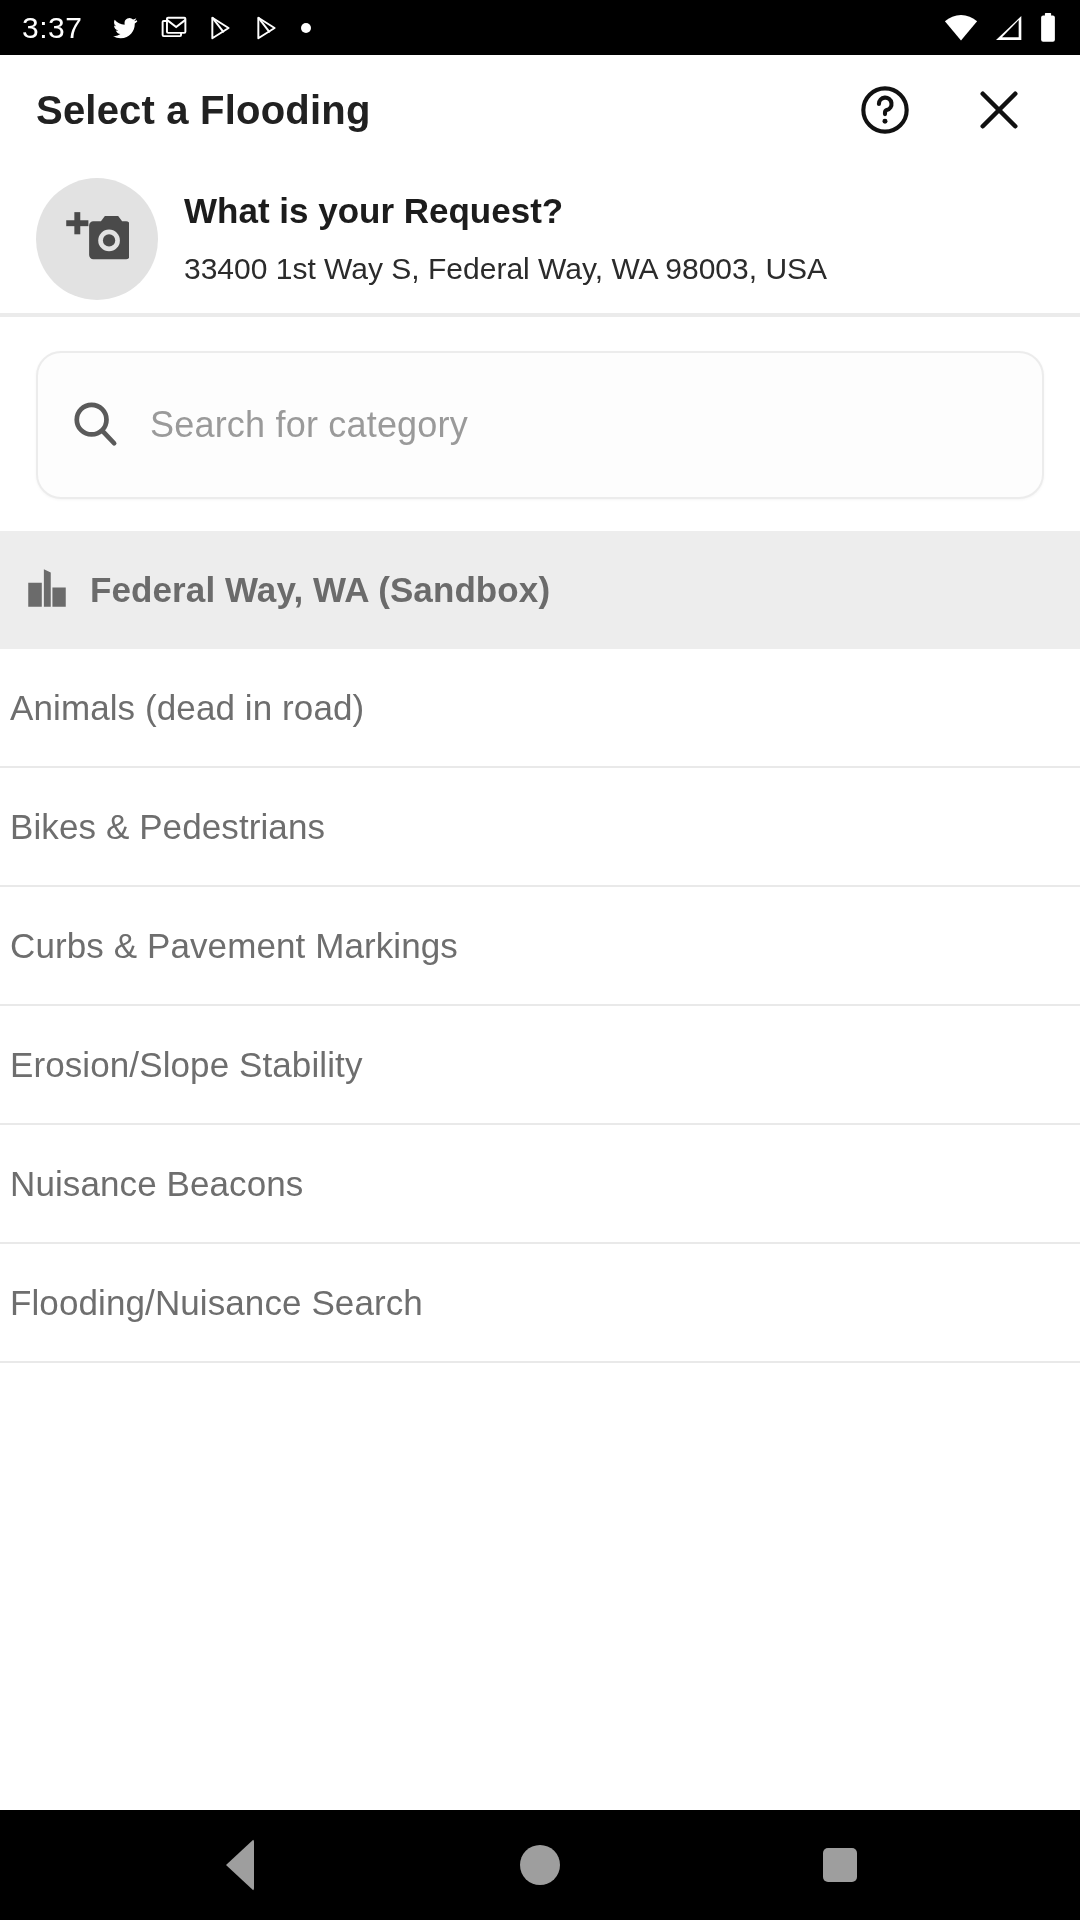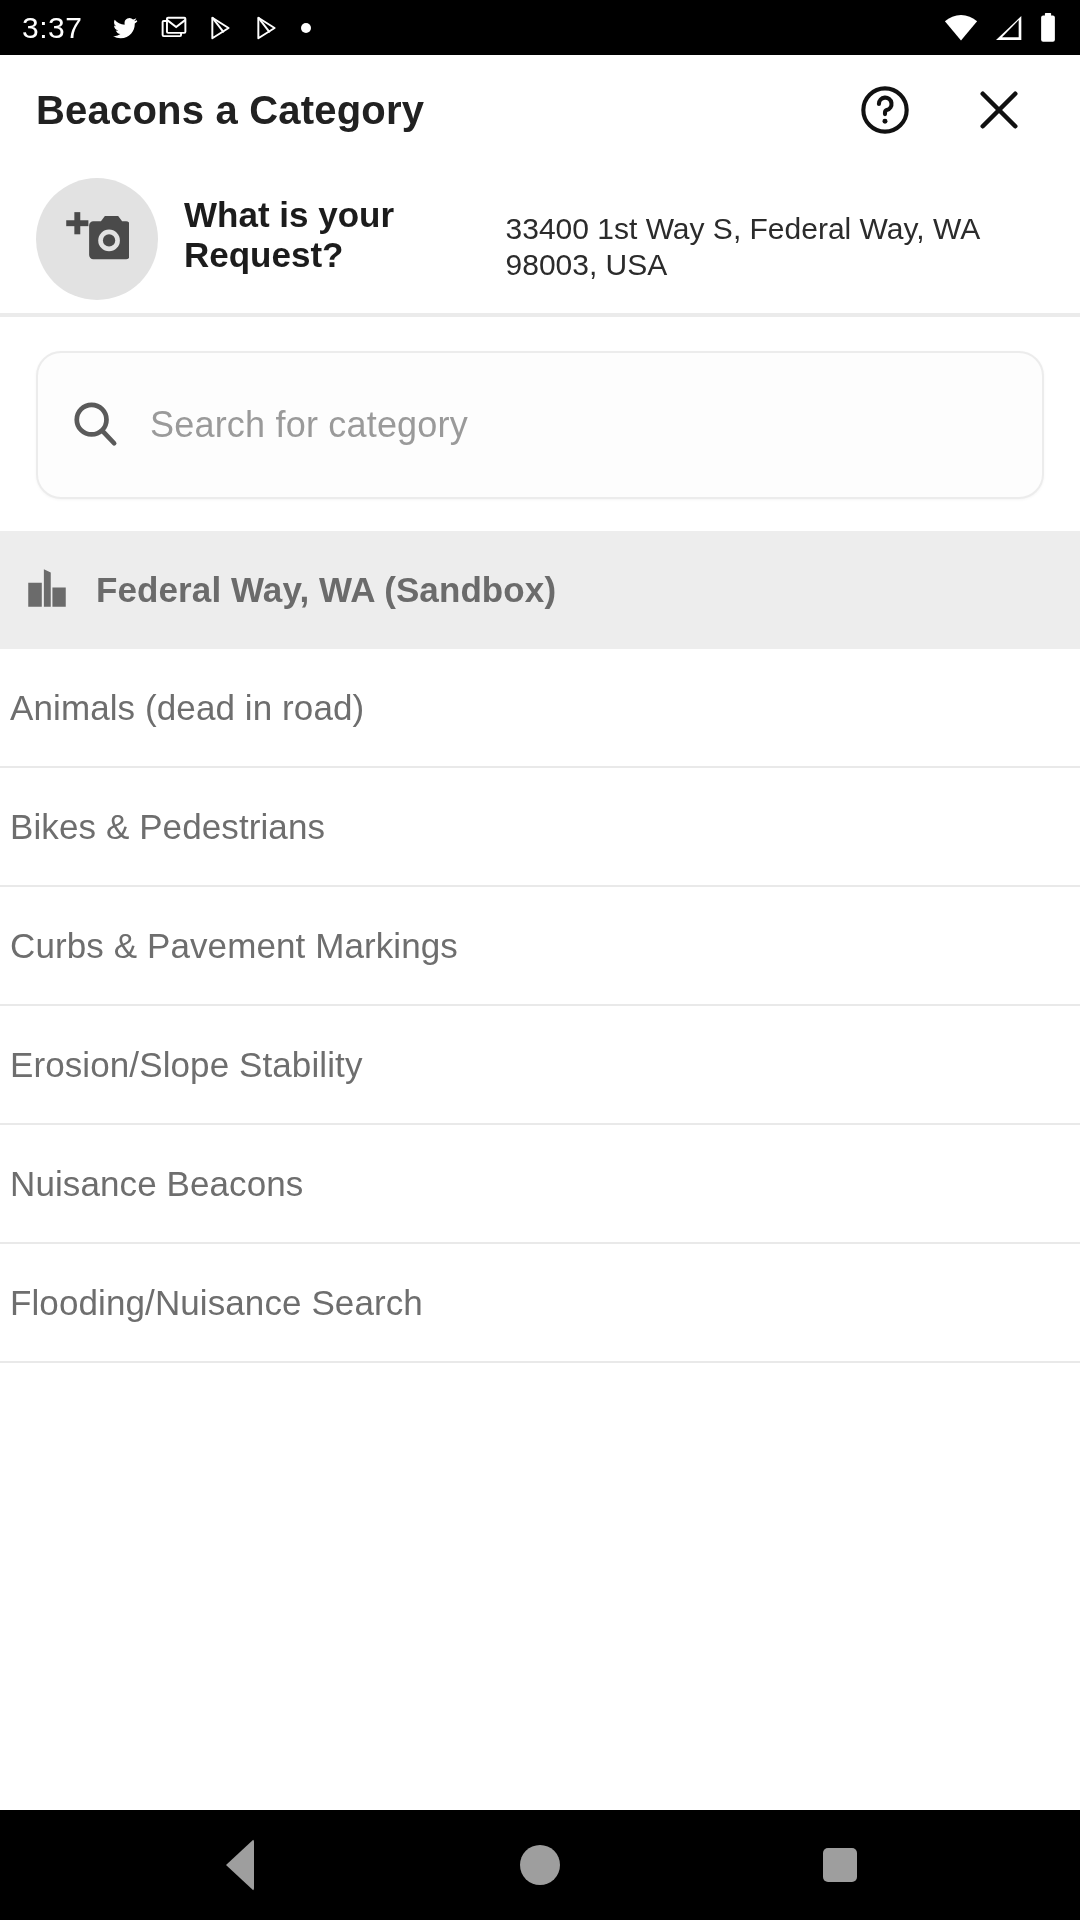--- a/index.html
+++ b/index.html
@@ -38,21 +38,21 @@
   
   .request-row {
     flex:0 0 148px; display:flex; align-items:center;
     padding:0 36px; background:#ffffff; gap:26px;
   }
   .avatar {
     width:122px; height:122px; border-radius:50%;
     background:#e2e2e2; display:flex; align-items:center; justify-content:center;
     flex:0 0 122px;
   }
-  .request-text { display:flex; justify-content:center; gap:4px; }
+  .request-text { display:flex; flex-direction:column; justify-content:center; gap:4px; }
   .request-title { font-size:35px; font-weight:700; color:#1c1c1c; line-height:1.15; }
   .request-addr { font-size:30px; font-weight:400; color:#2b2b2b; line-height:1.2;margin-top:16px; }
 
   .hr-thick { height:4px; background:#ebebeb; flex:0 0 4px; }
 
   
   .search-section { background:#ffffff; padding:34px 36px 0 36px; flex:0 0 auto; }
   .search-box {
     height:148px; border:2px solid #ececec; border-radius:25px;
     background:#fdfdfd; display:flex; align-items:center;
@@ -63,21 +63,21 @@
     font-size:36px; color:#9a9a9a; font-weight:400; letter-spacing:0.2px;
   }
   .privacy-note {
     font-size:30px; color:#8c8c8c; line-height:1.33;
     padding:24px 90px 0 36px; font-weight:400;
   }
 
   
   .org-band {
     flex:0 0 118px; background:#ededed;
-    display:flex; align-items:center; gap:24px; padding:0 22px;
+    display:flex; align-items:center; gap:18px; padding:0 22px;
     margin-top:32px;
   }
   .org-name { font-size:35px; font-weight:700; color:#6b6b6b; letter-spacing:0.1px; }
 
   
   .cat-list { flex:1 1 auto; background:#ffffff; overflow:hidden; }
   .cat-item {
     height:119px; display:flex; align-items:center;
     padding:0 10px; background:#ffffff;
     border-bottom:2px solid #e9e9e9; cursor:pointer;
@@ -148,21 +148,21 @@
       <span>
         <svg class="sbicon" width="20" height="30" viewBox="0 0 14 24" fill="#fff">
             <rect x="4.5" y="0" width="5" height="2.5" rx="0.6"></rect>
             <rect x="1.5" y="2" width="11" height="21" rx="1.6"></rect>
           </svg>
       </span>
     </div>
   </div>
 
   <div class="header">
-    <span class="header-title">Beacons a Category</span>
+    <span class="header-title">Select a Flooding</span>
     <div class="header-actions">
       <span class="icon-btn">
         <svg width="52" height="52" viewBox="0 0 24 24" fill="none" stroke="#111" stroke-width="1.9">
           <circle cx="12" cy="12" r="10"></circle>
           <path d="M9.2 9.2a2.9 2.9 0 1 1 3.6 2.8c-.6.2-.8.7-.8 1.3v.6" stroke-linecap="round"></path>
           <circle cx="12" cy="17.2" r="1.15" fill="#111" stroke="none"></circle>
         </svg>
       </span>
       <span class="icon-btn">
         <svg width="52" height="52" viewBox="0 0 24 24" fill="none" stroke="#111" stroke-width="2.1" stroke-linecap="round">

